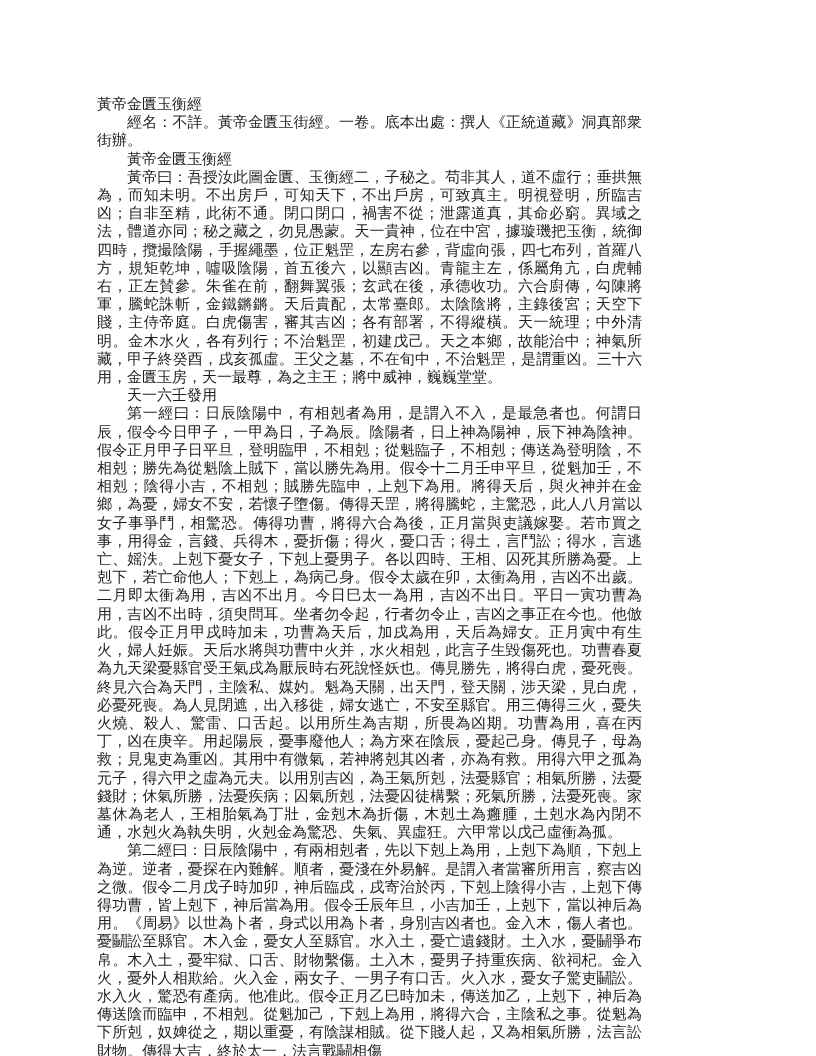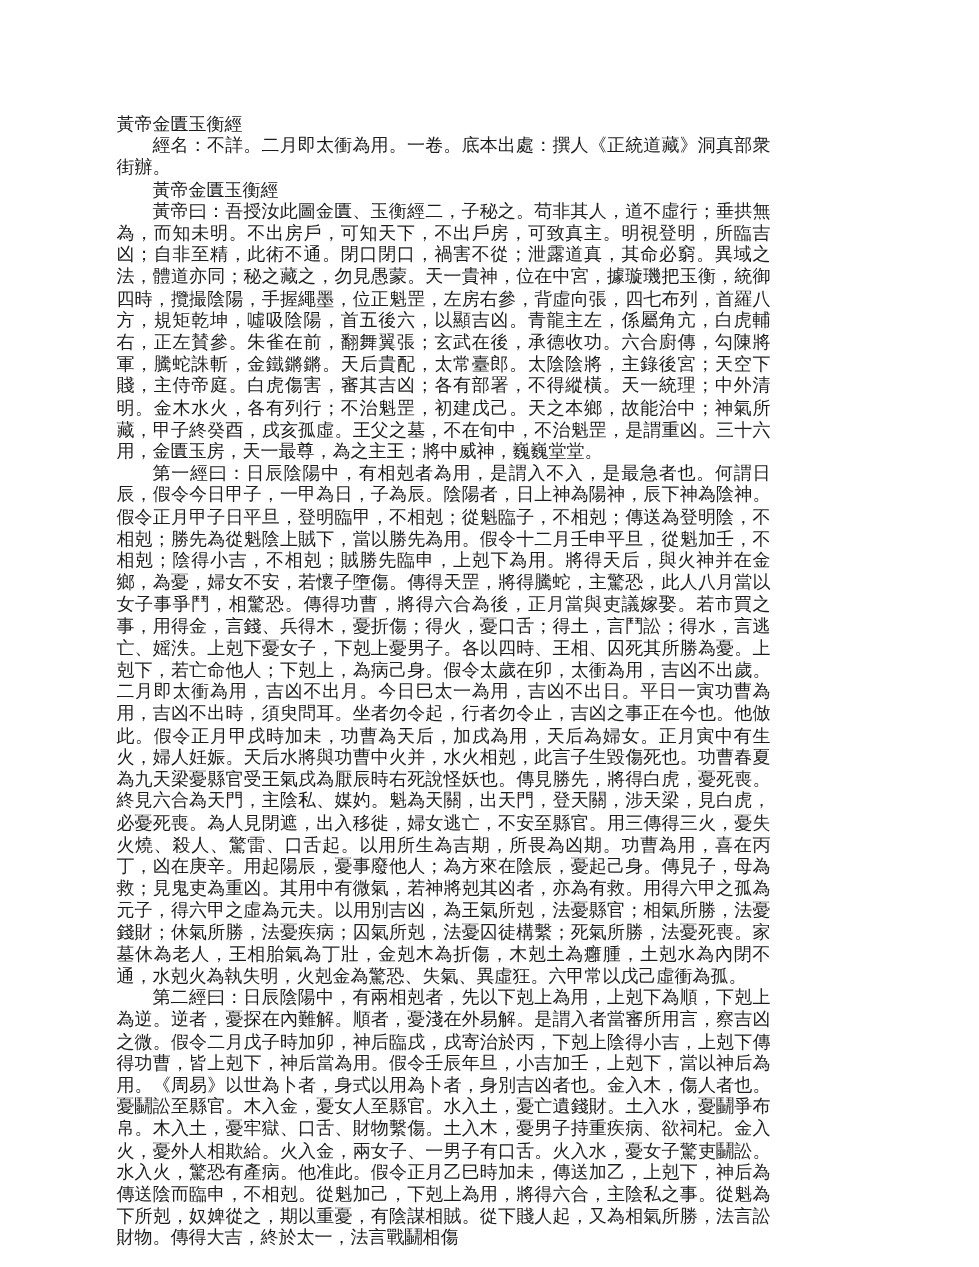--- a/index.html
+++ b/index.html
@@ -29,19 +29,20 @@
   .indent {
     text-indent: 2em;
   }
 </style>
 </head>
 <body>
 
 <div class="page">
   <div class="textblock">
     <p>黃帝金匱玉衡經</p>
-    <p class="indent">經名：不詳。二月即太衝為用。一卷。底本出處：撰人《正統道藏》洞真部衆街辦。</p>
+    <p class="indent">經名：不詳。黃帝金匱玉街經。一卷。底本出處：撰人《正統道藏》洞真部衆街辦。</p>
     <p class="indent">黃帝金匱玉衡經</p>
     <p class="indent">黃帝曰：吾授汝此圖金匱、玉衡經二，子秘之。苟非其人，道不虛行；垂拱無為，而知未明。不出房戶，可知天下，不出戶房，可致真主。明視登明，所臨吉凶；自非至精，此術不通。閉口閉口，禍害不從；泄露道真，其命必窮。異域之法，體道亦同；秘之藏之，勿見愚蒙。天一貴神，位在中宮，據璇璣把玉衡，統御四時，攬撮陰陽，手握繩墨，位正魁罡，左房右參，背虛向張，四七布列，首羅八方，規矩乾坤，噓吸陰陽，首五後六，以顯吉凶。青龍主左，係屬角亢，白虎輔右，正左賛參。朱雀在前，翻舞翼張；玄武在後，承德收功。六合廚傳，勾陳將軍，騰蛇誅斬，金鐵鏘鏘。天后貴配，太常臺郎。太陰陰將，主錄後宮；天空下賤，主侍帝庭。白虎傷害，審其吉凶；各有部署，不得縱橫。天一統理；中外清明。金木水火，各有列行；不治魁罡，初建戊己。天之本鄉，故能治中；神氣所藏，甲子終癸酉，戌亥孤虛。王父之墓，不在旬中，不治魁罡，是謂重凶。三十六用，金匱玉房，天一最尊，為之主王；將中威神，巍巍堂堂。</p>
+    <p class="indent">天一六壬發用</p>
     <p class="indent">第一經曰：日辰陰陽中，有相剋者為用，是謂入不入，是最急者也。何謂日辰，假令今日甲子，一甲為日，子為辰。陰陽者，日上神為陽神，辰下神為陰神。假令正月甲子日平旦，登明臨甲，不相剋；從魁臨子，不相剋；傳送為登明陰，不相剋；勝先為從魁陰上賊下，當以勝先為用。假令十二月壬申平旦，從魁加壬，不相剋；陰得小吉，不相剋；賊勝先臨申，上剋下為用。將得天后，與火神并在金鄉，為憂，婦女不安，若懷子墮傷。傳得天罡，將得騰蛇，主驚恐，此人八月當以女子事爭鬥，相驚恐。傳得功曹，將得六合為後，正月當與吏議嫁娶。若市買之事，用得金，言錢、兵得木，憂折傷；得火，憂口舌；得土，言鬥訟；得水，言逃亡、媱泆。上剋下憂女子，下剋上憂男子。各以四時、王相、囚死其所勝為憂。上剋下，若亡命他人；下剋上，為病己身。假令太歲在卯，太衝為用，吉凶不出歲。二月即太衝為用，吉凶不出月。今日巳太一為用，吉凶不出日。平日一寅功曹為用，吉凶不出時，須臾問耳。坐者勿令起，行者勿令止，吉凶之事正在今也。他倣此。假令正月甲戌時加未，功曹為天后，加戌為用，天后為婦女。正月寅中有生火，婦人妊娠。天后水將與功曹中火并，水火相剋，此言子生毀傷死也。功曹春夏為九天梁憂縣官受王氣戌為厭辰時右死說怪妖也。傳見勝先，將得白虎，憂死喪。終見六合為天門，主陰私、媒妁。魁為天關，出天門，登天關，涉天梁，見白虎，必憂死喪。為人見閉遮，出入移徙，婦女逃亡，不安至縣官。用三傳得三火，憂失火燒、殺人、驚雷、口舌起。以用所生為吉期，所畏為凶期。功曹為用，喜在丙丁，凶在庚辛。用起陽辰，憂事廢他人；為方來在陰辰，憂起己身。傳見子，母為救；見鬼吏為重凶。其用中有微氣，若神將剋其凶者，亦為有救。用得六甲之孤為元子，得六甲之虛為元夫。以用別吉凶，為王氣所剋，法憂縣官；相氣所勝，法憂錢財；休氣所勝，法憂疾病；囚氣所剋，法憂囚徒構繫；死氣所勝，法憂死喪。家墓休為老人，王相胎氣為丁壯，金剋木為折傷，木剋土為癰腫，土剋水為內閉不通，水剋火為執失明，火剋金為驚恐、失氣、異虛狂。六甲常以戊己虛衝為孤。</p>
     <p class="indent">第二經曰：日辰陰陽中，有兩相剋者，先以下剋上為用，上剋下為順，下剋上為逆。逆者，憂探在內難解。順者，憂淺在外易解。是謂入者當審所用言，察吉凶之微。假令二月戊子時加卯，神后臨戌，戌寄治於丙，下剋上陰得小吉，上剋下傳得功曹，皆上剋下，神后當為用。假令壬辰年旦，小吉加壬，上剋下，當以神后為用。《周易》以世為卜者，身式以用為卜者，身別吉凶者也。金入木，傷人者也。憂鬭訟至縣官。木入金，憂女人至縣官。水入土，憂亡遺錢財。土入水，憂鬭爭布帛。木入土，憂牢獄、口舌、財物繫傷。土入木，憂男子持重疾病、欲祠杞。金入火，憂外人相欺給。火入金，兩女子、一男子有口舌。火入水，憂女子驚吏鬭訟。水入火，驚恐有產病。他准此。假令正月乙巳時加未，傳送加乙，上剋下，神后為傳送陰而臨申，不相剋。從魁加己，下剋上為用，將得六合，主陰私之事。從魁為下所剋，奴婢從之，期以重憂，有陰謀相賊。從下賤人起，又為相氣所勝，法言訟財物。傳得大吉，終於太一，法言戰鬭相傷</p>
   </div>
 </div>
 
 </body></html>

